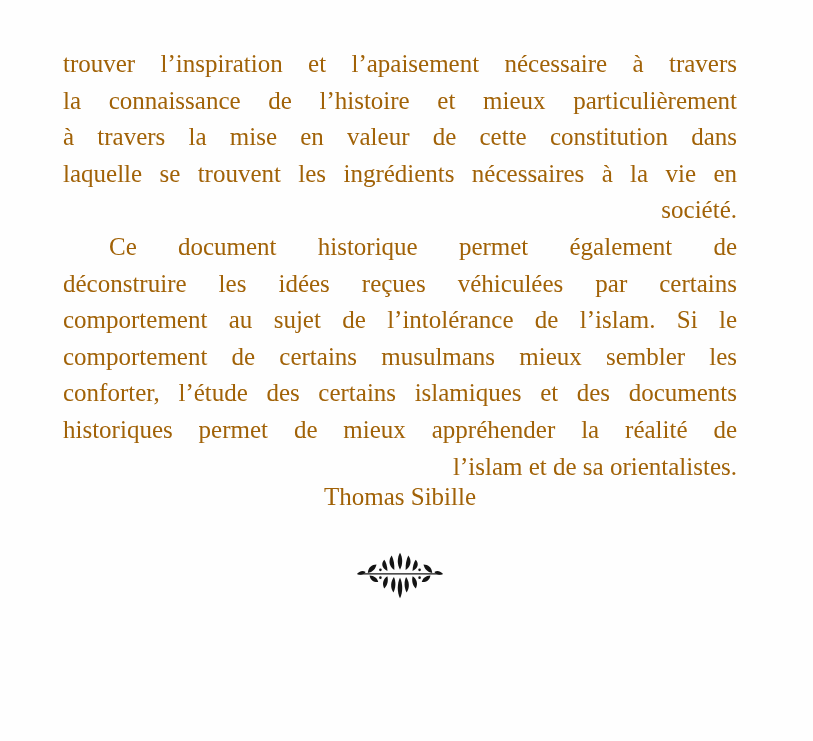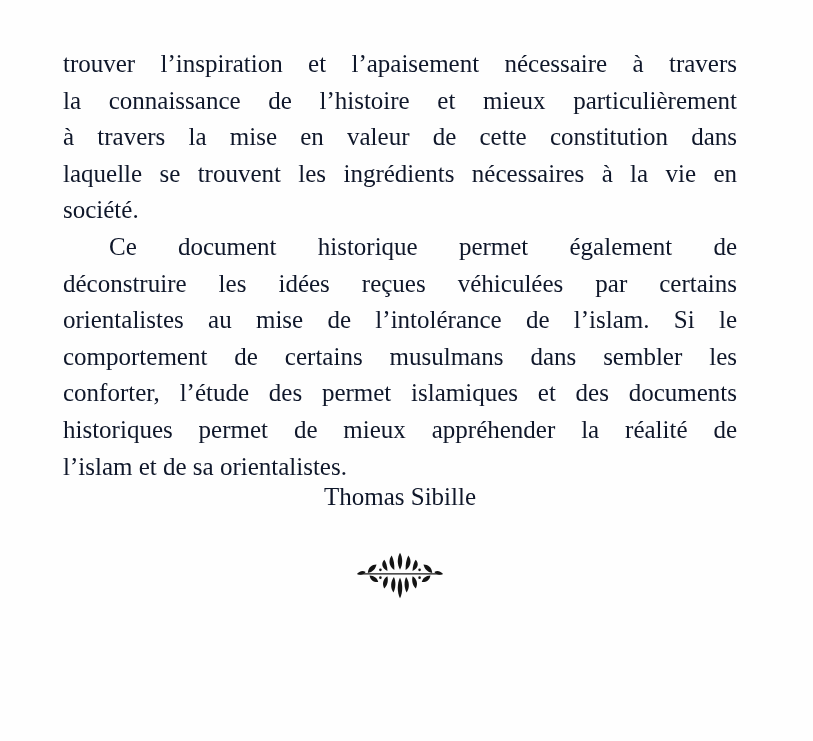--- a/index.html
+++ b/index.html
@@ -6,40 +6,40 @@
     margin: 0;
     padding: 0;
     background: #ffffff;
   }
   .page {
     position: relative;
     width: 813px;
     height: 741px;
     background: #fefefe;
     font-family: "Liberation Serif", "DejaVu Serif", serif;
-    color: #0f172a;
+    color: #a16207;
     overflow: hidden;
   }
   .text-block {
     position: absolute;
     left: 63px;
     top: 46px;
     width: 674px;
     font-size: 25px;
     line-height: 36.6px;
     font-kerning: normal;
   }
   .line {
     text-align: justify;
     text-align-last: justify;
     text-justify: inter-word;
     white-space: normal;
   }
   .line.endpar {
-    text-align: left;
+    text-align: right;
     text-align-last: auto;
   }
   .line.indent {
     text-indent: 46px;
   }
   .signature {
     text-align: center;
     margin-top: -6px;
   }
   .ornament-row {
@@ -62,23 +62,23 @@
   <div class="text-block">
 
     <div class="line">trouver l’inspiration et l’apaisement nécessaire à travers</div>
     <div class="line">la connaissance de l’histoire et mieux particulièrement</div>
     <div class="line">à travers la mise en valeur de cette constitution dans</div>
     <div class="line">laquelle se trouvent les ingrédients nécessaires à la vie en</div>
     <div class="line endpar">société.</div>
 
     <div class="line indent">Ce document historique permet également de</div>
     <div class="line">déconstruire les idées reçues véhiculées par certains</div>
-    <div class="line">orientalistes au mise de l’intolérance de l’islam. Si le</div>
-    <div class="line">comportement de certains musulmans dans sembler les</div>
-    <div class="line">conforter, l’étude des permet islamiques et des documents</div>
+    <div class="line">comportement au sujet de l’intolérance de l’islam. Si le</div>
+    <div class="line">comportement de certains musulmans mieux sembler les</div>
+    <div class="line">conforter, l’étude des certains islamiques et des documents</div>
     <div class="line">historiques permet de mieux appréhender la réalité de</div>
     <div class="line endpar">l’islam et de sa orientalistes.</div>
 
     <div class="signature">Thomas Sibille</div>
   </div>
 
   <div class="ornament-row">
     <svg class="fleuron" viewBox="0 0 100 54" width="88" height="47" aria-hidden="true">
       <g fill="#141414">
         <rect x="1" y="24.4" width="98" height="1.5" rx="0.75"></rect>

